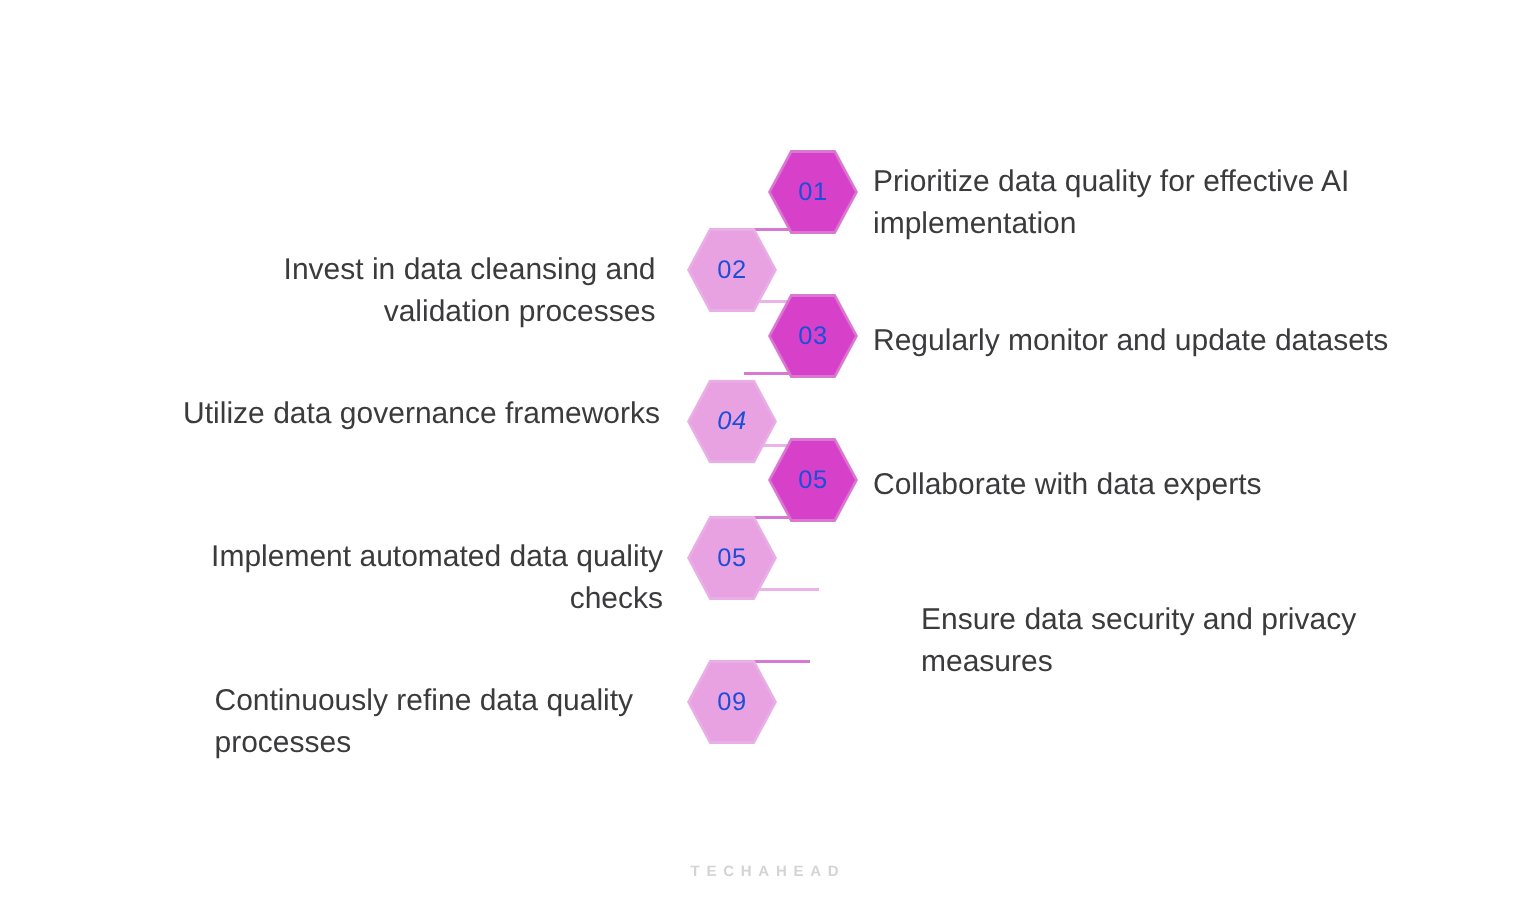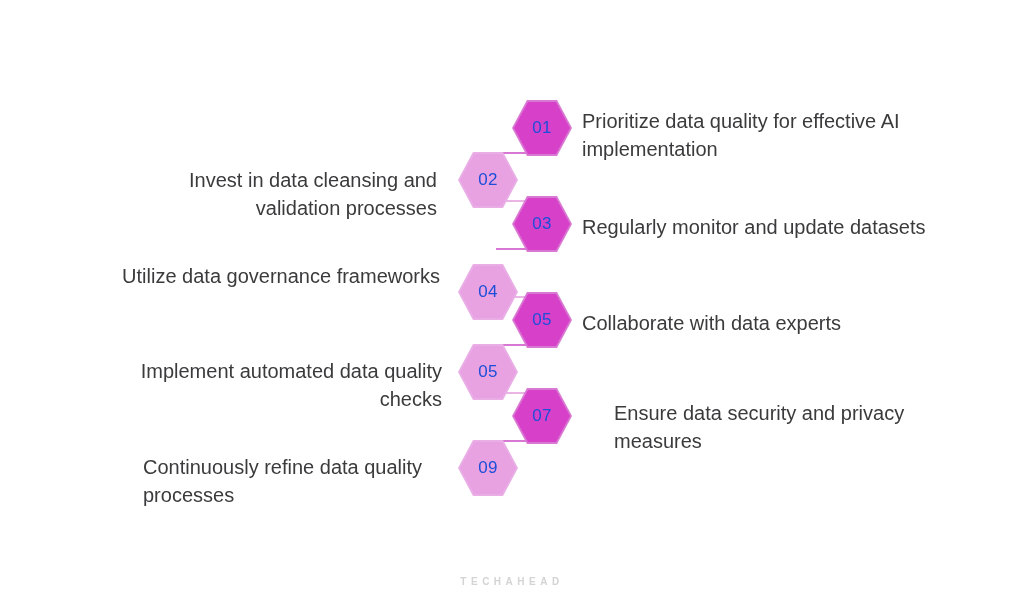--- a/index.html
+++ b/index.html
@@ -148,46 +148,41 @@
     </div>
     <div class="label left-side" style="left:110px; top:166px; width:327px;">Invest in data cleansing and validation processes</div>
 
     <div class="node dark" style="left:512px; top:196px;">
       <div class="hex-outer"></div>
       <div class="hex-inner"></div>
       <div class="hex-num">03</div>
     </div>
     <div class="label right-side" style="left:582px; top:213px; width:380px;">Regularly monitor and update datasets</div>
 
-    <div class="node light" style="left:458px; top:264px;">
+    <div class="node light" style="left:458px; top:253px;font-style:italic;">
       <div class="hex-outer"></div>
       <div class="hex-inner"></div>
       <div class="hex-num">04</div>
     </div>
     <div class="label left-side" style="left:80px; top:262px; width:360px;">Utilize data governance frameworks</div>
 
     <div class="node dark" style="left:512px; top:292px;">
       <div class="hex-outer"></div>
       <div class="hex-inner"></div>
       <div class="hex-num">05</div>
     </div>
     <div class="label right-side" style="left:582px; top:309px; width:360px;">Collaborate with data experts</div>
 
     <div class="node light" style="left:458px; top:344px;">
       <div class="hex-outer"></div>
       <div class="hex-inner"></div>
       <div class="hex-num">05</div>
     </div>
     <div class="label left-side" style="left:110px; top:357px; width:332px;">Implement automated data quality checks</div>
 
-    <div class="node dark" style="left:512px; top:388px;">
-      <div class="hex-outer"></div>
-      <div class="hex-inner"></div>
-      <div class="hex-num">07</div>
-    </div>
     <div class="label right-side" style="left:582px; top:399px; width:330px;margin-left:32px;">Ensure data security and privacy measures</div>
 
     <div class="node light" style="left:458px; top:440px;">
       <div class="hex-outer"></div>
       <div class="hex-inner"></div>
       <div class="hex-num">09</div>
     </div>
     <div class="label left-side left-align" style="left:143px; top:453px; width:300px;">Continuously refine data quality processes</div>
 
   </div>

